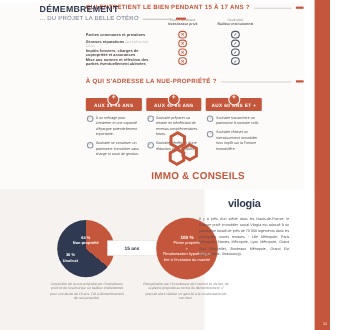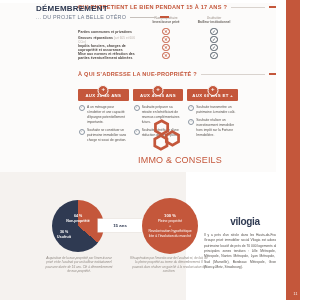--- a/index.html
+++ b/index.html
@@ -66,21 +66,21 @@
   }
   .bullet .btxt{font-size:3.3px;line-height:1.5;color:#55504c;}
 
   
   .hexmark{position:absolute;left:150px;top:118px;width:34px;height:34px;}
   .hexmark svg{width:34px;height:34px;display:block;}
 
   
   .brand{position:absolute;left:128px;top:155px;text-align:center;width:104px;}
   .brand .l1{font-size:10px;font-weight:bold;color:#c4573b;letter-spacing:.4px;line-height:1;}
-  .brand .l2{font-size:9px;font-weight:normal;color:#c4573b;letter-spacing:.2px;line-height:1.15;}
+  .brand .l2{font-size:9px;font-weight:bold;color:#c4573b;letter-spacing:.2px;line-height:1.15;}
 
   
   .lower{position:absolute;left:0;top:172px;width:300px;height:128px;}
   .lower-left{position:absolute;left:0;top:0;width:186px;height:128px;background:#f5f2ef;}
   .lower-right{position:absolute;left:186px;top:0;width:100px;height:128px;background:#ffffff;}
 
   .dem{position:absolute;left:12px;top:4px;margin-left:24px;}
   .dem .t1{font-size:8px;font-weight:bold;color:#2f3a52;letter-spacing:.2px;}
   .dem .t2{display:flex;align-items:center;gap:4px;margin-top:1px;}
   .dem .t2 span{font-size:5.4px;color:#6f7a8c;letter-spacing:.25px;}
@@ -106,21 +106,21 @@
   .circ{position:absolute;left:142px;top:198px;width:56px;height:56px;border-radius:50%;
     background:#c4573b;color:#fff;display:flex;align-items:center;justify-content:center;text-align:center;}
   .circ .inner{font-size:3.5px;line-height:1.4;padding:0 5px;}
   .circ .inner b{font-size:4.2px;display:block;}
 
   .cap{position:absolute;font-size:3.1px;line-height:1.45;color:#8e8781;text-align:center;font-style:italic;}
   .cap-l{left:44px;top:256px;width:70px;}
   .cap-r{left:130px;top:256px;width:78px;}
 
   
-  .vilogia{position:absolute;left:204px;top:180px;width:82px;text-align:center;margin-top:36px;}
+  .vilogia{position:absolute;left:181px;top:180px;width:82px;text-align:center;}
   .vil-logo{font-size:10px;font-weight:bold;color:#2f3a52;letter-spacing:-.3px;}
   .vil-txt{margin-top:6px;font-size:3.3px;line-height:1.62;color:#55504c;text-align:justify;}
 
   .topbar{position:absolute;left:0;top:0;width:286px;height:3px;background:#ffffff;}
 </style>
 </head>
 <body>
 
 <div class="page">
 

